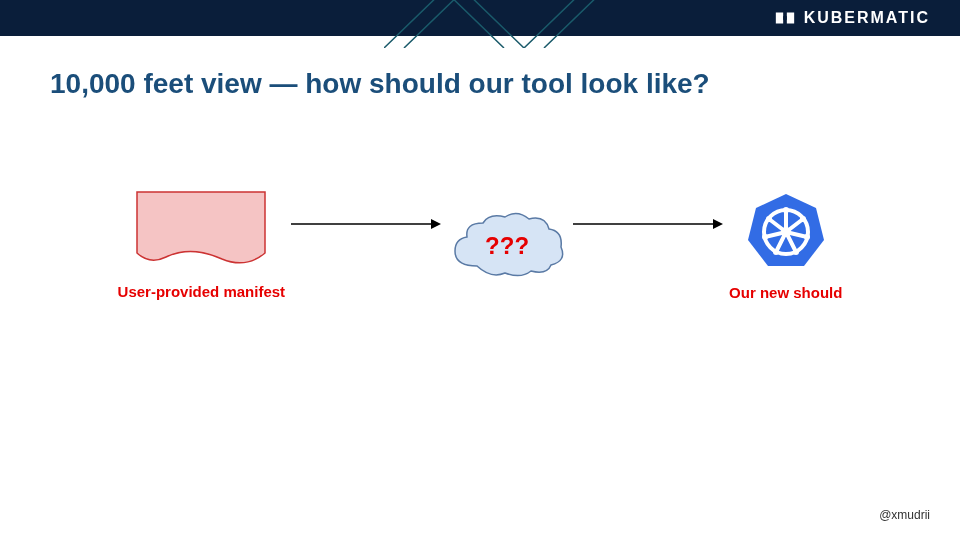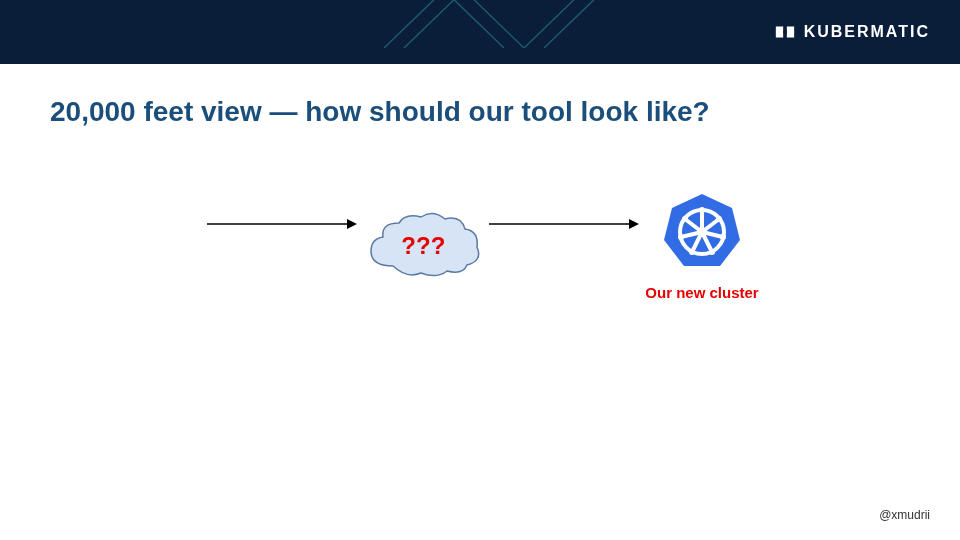--- a/index.html
+++ b/index.html
@@ -6,21 +6,21 @@
     body {
       width: 960px;
       height: 540px;
       font-family: -apple-system, BlinkMacSystemFont, "Segoe UI", Arial, sans-serif;
       background: #ffffff;
       position: relative;
       overflow: hidden;
     }
     .header {
       width: 100%;
-      height: 64px;
+      height: 36px;
       background: #0a1e3a;
       position: relative;
       display: flex;
       align-items: center;
       justify-content: flex-end;
       padding-right: 30px;
     }
     .header-lines {
       position: absolute;
       left: 40%;
@@ -121,24 +121,32 @@
       <svg viewBox="0 0 24 24" width="22" height="22">
         <rect x="2" y="6" width="8" height="12" fill="#ffffff"></rect>
         <rect x="14" y="6" width="8" height="12" fill="#ffffff"></rect>
         <rect x="10" y="10" width="4" height="4" fill="#0a1e3a"></rect>
       </svg>
     </span>
     <span>KUBERMATIC</span>
   </div>
 </div>
 
-<h1 class="title">20,000 feet view — how should our tool look like?</h1>
+<h1 class="title">10,000 feet view — how should our tool look like?</h1>
 
 <div class="diagram">
 
+  <div class="node">
+    <div class="manifest-shape">
+      <svg viewBox="0 0 130 78" width="130" height="78">
+        <path d="M 1 1 L 129 1 L 129 62 Q 110 78 86 68 Q 55 54 30 66 Q 14 74 1 62 Z" fill="#f5c4c4" stroke="#cc3333" stroke-width="1.5"></path>
+      </svg>
+    </div>
+    <div class="node-label">User-provided manifest</div>
+  </div>
 
   <div class="arrow">
     <svg viewBox="0 0 150 20" width="150" height="20">
       <line x1="0" y1="10" x2="140" y2="10" stroke="#000" stroke-width="1.5"></line>
       <polygon points="140,5 150,10 140,15" fill="#000"></polygon>
     </svg>
   </div>
 
   <div class="node">
     <div class="cloud-shape">
@@ -175,18 +183,18 @@
           <circle cx="0" cy="-22" r="3" fill="#fff"></circle>
           <circle cx="17" cy="-13" r="3" fill="#fff"></circle>
           <circle cx="21" cy="5" r="3" fill="#fff"></circle>
           <circle cx="10" cy="20" r="3" fill="#fff"></circle>
           <circle cx="-10" cy="20" r="3" fill="#fff"></circle>
           <circle cx="-21" cy="5" r="3" fill="#fff"></circle>
           <circle cx="-17" cy="-13" r="3" fill="#fff"></circle>
         </g>
       </svg>
     </div>
-    <div class="node-label">Our new cluster</div>
+    <div class="node-label">Our new should</div>
   </div>
 
 </div>
 
 <div class="footer">@xmudrii</div>
 
 </body></html>

